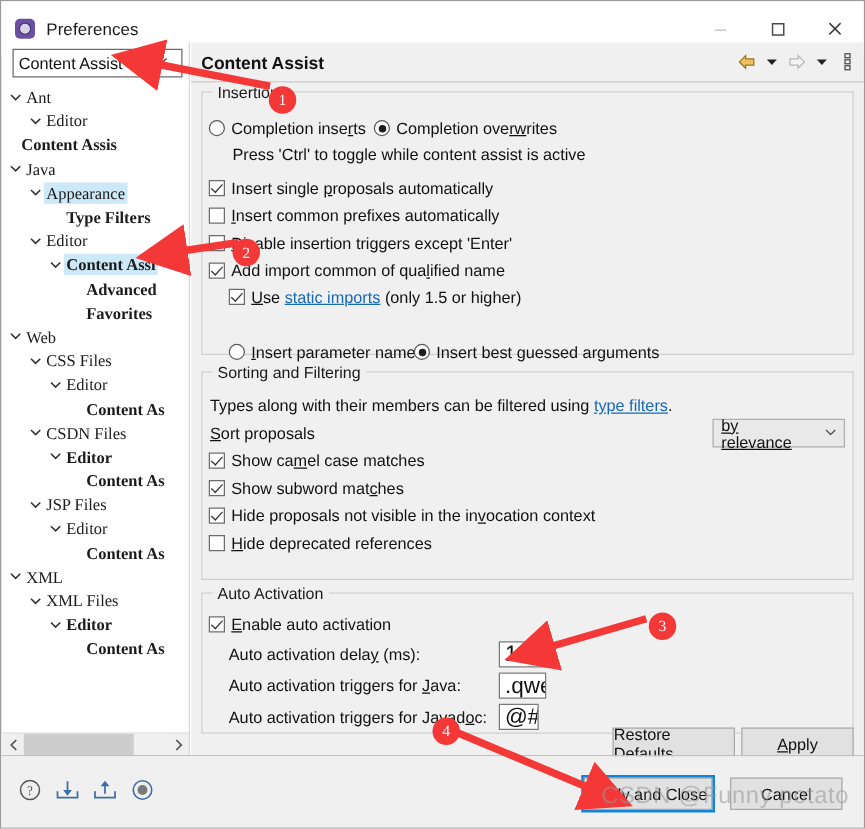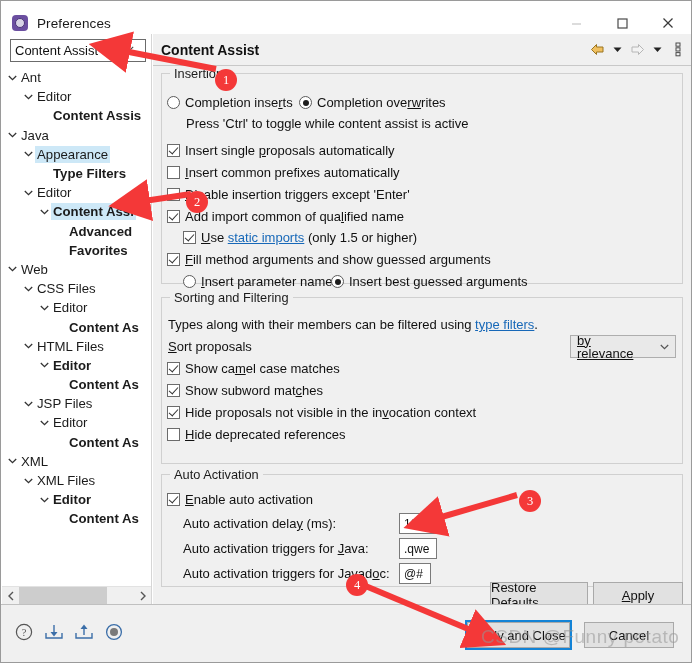--- a/index.html
+++ b/index.html
@@ -82,20 +82,21 @@
     width: 150px; height: 551px;
     overflow: hidden;
     background: #fff;
   }
   .tnode {
     display: flex; align-items: center;
     height: 19.2px;
     white-space: nowrap;
     font-size: 13.2px;
     color: #1b1b1b;
+    font-family: Liberation Serif, serif;
   }
   .tnode .tw {
     width: 13px; flex: 0 0 13px;
     display: flex; align-items: center; justify-content: center;
     font-size: 10px; color: #333;
   }
   .tnode .tw svg { display:block; }
   .tnode .tlabel { padding: 0 2px; line-height: 17px; }
   .tnode.bold .tlabel { font-weight: bold; }
   .tnode.sel .tlabel { background: #cde8f7; }
@@ -182,21 +183,21 @@
   }
   .rb.on::after {
     content: ""; position: absolute; left: 2.5px; top: 2.5px;
     width: 6px; height: 6px; border-radius: 50%; background: #1d1d1d;
   }
   a.link { color: #1768b8; text-decoration: underline; cursor: pointer; }
 
   .tbox {
     border: 1px solid #7a7a7a; background: #fff;
     height: 21px; display: flex; align-items: center;
-    padding: 0 4px; font-size: 12px; color: #111;
+    padding: 0 4px; font-size: 18px; color: #111;
     overflow: hidden;
   }
   .combo {
     border: 1px solid #aeaeae; background: #e9e9e9;
     height: 23px; display: flex; align-items: center;
     padding: 0 6px; font-size: 13px; color: #111;
     justify-content: space-between;
   }
   .combo .cv { line-height: 1; text-decoration: underline; }
   .combo .ca { color: #444; font-size: 10px; margin-left: 10px; }
@@ -289,103 +290,103 @@
           <span class="tlabel">Ant</span>
         </div>
         <div class="tnode" style="padding-left: 20px;">
           <span class="tw">
             <svg width="9" height="6" viewBox="0 0 9 6">
               <polyline points="0.8,1 4.5,4.6 8.2,1" fill="none" stroke="#333" stroke-width="1.3"></polyline>
             </svg>
           </span>
           <span class="tlabel">Editor</span>
         </div>
+        <div class="tnode bold" style="">
+          <span class="tw"></span>
+          <span class="tlabel">Content Assis</span>
+        </div>
+        <div class="tnode" style="padding-left: 4px;">
+          <span class="tw">
+            <svg width="9" height="6" viewBox="0 0 9 6">
+              <polyline points="0.8,1 4.5,4.6 8.2,1" fill="none" stroke="#333" stroke-width="1.3"></polyline>
+            </svg>
+          </span>
+          <span class="tlabel">Java</span>
+        </div>
+        <div class="tnode sel" style="padding-left: 20px;">
+          <span class="tw">
+            <svg width="9" height="6" viewBox="0 0 9 6">
+              <polyline points="0.8,1 4.5,4.6 8.2,1" fill="none" stroke="#333" stroke-width="1.3"></polyline>
+            </svg>
+          </span>
+          <span class="tlabel">Appearance</span>
+        </div>
         <div class="tnode bold" style="padding-left: 36px;">
           <span class="tw"></span>
-          <span class="tlabel">Content Assis</span>
+          <span class="tlabel">Type Filters</span>
+        </div>
+        <div class="tnode" style="padding-left: 20px;">
+          <span class="tw">
+            <svg width="9" height="6" viewBox="0 0 9 6">
+              <polyline points="0.8,1 4.5,4.6 8.2,1" fill="none" stroke="#333" stroke-width="1.3"></polyline>
+            </svg>
+          </span>
+          <span class="tlabel">Editor</span>
+        </div>
+        <div class="tnode bold sel" style="padding-left: 36px;">
+          <span class="tw">
+            <svg width="9" height="6" viewBox="0 0 9 6">
+              <polyline points="0.8,1 4.5,4.6 8.2,1" fill="none" stroke="#333" stroke-width="1.3"></polyline>
+            </svg>
+          </span>
+          <span class="tlabel">Content Assi</span>
+        </div>
+        <div class="tnode bold" style="padding-left: 52px;">
+          <span class="tw"></span>
+          <span class="tlabel">Advanced</span>
+        </div>
+        <div class="tnode bold" style="padding-left: 52px;">
+          <span class="tw"></span>
+          <span class="tlabel">Favorites</span>
         </div>
         <div class="tnode" style="padding-left: 4px;">
           <span class="tw">
             <svg width="9" height="6" viewBox="0 0 9 6">
               <polyline points="0.8,1 4.5,4.6 8.2,1" fill="none" stroke="#333" stroke-width="1.3"></polyline>
             </svg>
           </span>
-          <span class="tlabel">Java</span>
-        </div>
-        <div class="tnode sel" style="padding-left: 20px;">
-          <span class="tw">
-            <svg width="9" height="6" viewBox="0 0 9 6">
-              <polyline points="0.8,1 4.5,4.6 8.2,1" fill="none" stroke="#333" stroke-width="1.3"></polyline>
-            </svg>
-          </span>
-          <span class="tlabel">Appearance</span>
-        </div>
-        <div class="tnode bold" style="padding-left: 36px;">
-          <span class="tw"></span>
-          <span class="tlabel">Type Filters</span>
+          <span class="tlabel">Web</span>
         </div>
         <div class="tnode" style="padding-left: 20px;">
           <span class="tw">
             <svg width="9" height="6" viewBox="0 0 9 6">
               <polyline points="0.8,1 4.5,4.6 8.2,1" fill="none" stroke="#333" stroke-width="1.3"></polyline>
             </svg>
           </span>
+          <span class="tlabel">CSS Files</span>
+        </div>
+        <div class="tnode" style="padding-left: 36px;">
+          <span class="tw">
+            <svg width="9" height="6" viewBox="0 0 9 6">
+              <polyline points="0.8,1 4.5,4.6 8.2,1" fill="none" stroke="#333" stroke-width="1.3"></polyline>
+            </svg>
+          </span>
           <span class="tlabel">Editor</span>
         </div>
-        <div class="tnode bold sel" style="padding-left: 36px;">
-          <span class="tw">
-            <svg width="9" height="6" viewBox="0 0 9 6">
-              <polyline points="0.8,1 4.5,4.6 8.2,1" fill="none" stroke="#333" stroke-width="1.3"></polyline>
-            </svg>
-          </span>
-          <span class="tlabel">Content Assi</span>
-        </div>
         <div class="tnode bold" style="padding-left: 52px;">
           <span class="tw"></span>
-          <span class="tlabel">Advanced</span>
-        </div>
-        <div class="tnode bold" style="padding-left: 52px;">
-          <span class="tw"></span>
-          <span class="tlabel">Favorites</span>
-        </div>
-        <div class="tnode" style="padding-left: 4px;">
-          <span class="tw">
-            <svg width="9" height="6" viewBox="0 0 9 6">
-              <polyline points="0.8,1 4.5,4.6 8.2,1" fill="none" stroke="#333" stroke-width="1.3"></polyline>
-            </svg>
-          </span>
-          <span class="tlabel">Web</span>
+          <span class="tlabel">Content As</span>
         </div>
         <div class="tnode" style="padding-left: 20px;">
           <span class="tw">
             <svg width="9" height="6" viewBox="0 0 9 6">
               <polyline points="0.8,1 4.5,4.6 8.2,1" fill="none" stroke="#333" stroke-width="1.3"></polyline>
             </svg>
           </span>
-          <span class="tlabel">CSS Files</span>
-        </div>
-        <div class="tnode" style="padding-left: 36px;">
-          <span class="tw">
-            <svg width="9" height="6" viewBox="0 0 9 6">
-              <polyline points="0.8,1 4.5,4.6 8.2,1" fill="none" stroke="#333" stroke-width="1.3"></polyline>
-            </svg>
-          </span>
-          <span class="tlabel">Editor</span>
-        </div>
-        <div class="tnode bold" style="padding-left: 52px;">
-          <span class="tw"></span>
-          <span class="tlabel">Content As</span>
-        </div>
-        <div class="tnode" style="padding-left: 20px;">
-          <span class="tw">
-            <svg width="9" height="6" viewBox="0 0 9 6">
-              <polyline points="0.8,1 4.5,4.6 8.2,1" fill="none" stroke="#333" stroke-width="1.3"></polyline>
-            </svg>
-          </span>
-          <span class="tlabel">HTML Files</span>
+          <span class="tlabel">CSDN Files</span>
         </div>
         <div class="tnode bold" style="padding-left: 36px;">
           <span class="tw">
             <svg width="9" height="6" viewBox="0 0 9 6">
               <polyline points="0.8,1 4.5,4.6 8.2,1" fill="none" stroke="#333" stroke-width="1.3"></polyline>
             </svg>
           </span>
           <span class="tlabel">Editor</span>
         </div>
         <div class="tnode bold" style="padding-left: 52px;">
@@ -525,24 +526,20 @@
       <span class="cb"></span>
       <span class="lbl"><span></span><u>D</u><span>isable insertion triggers except 'Enter'</span></span>
     </div>
     <div class="row" style="left:14px; top:175px;">
       <span class="cb on"></span>
       <span class="lbl"><span>Add import common of qua</span><u>l</u><span>ified name</span></span>
     </div>
     <div class="row" style="left:30px; top:196px;">
       <span class="cb on"></span>
       <span class="lbl"><u>U</u><span>se </span><a class="link">static imports</a><span> (only 1.5 or higher)</span></span>
-    </div>
-    <div class="row" style="left:14px; top:218px;">
-      <span class="cb on"></span>
-      <span class="lbl"><u>F</u><span>ill method arguments and show guessed arguments</span></span>
     </div>
     <div class="row" style="left:30px; top:240px;">
       <span class="rb"></span>
       <span class="lbl"><u>I</u><span>nsert parameter names</span></span>
     </div>
     <div class="row" style="left:178px; top:240px;">
       <span class="rb on"></span>
       <span class="lbl"><span>Insert best </span><u>g</u><span>uessed arguments</span></span>
     </div>
 

